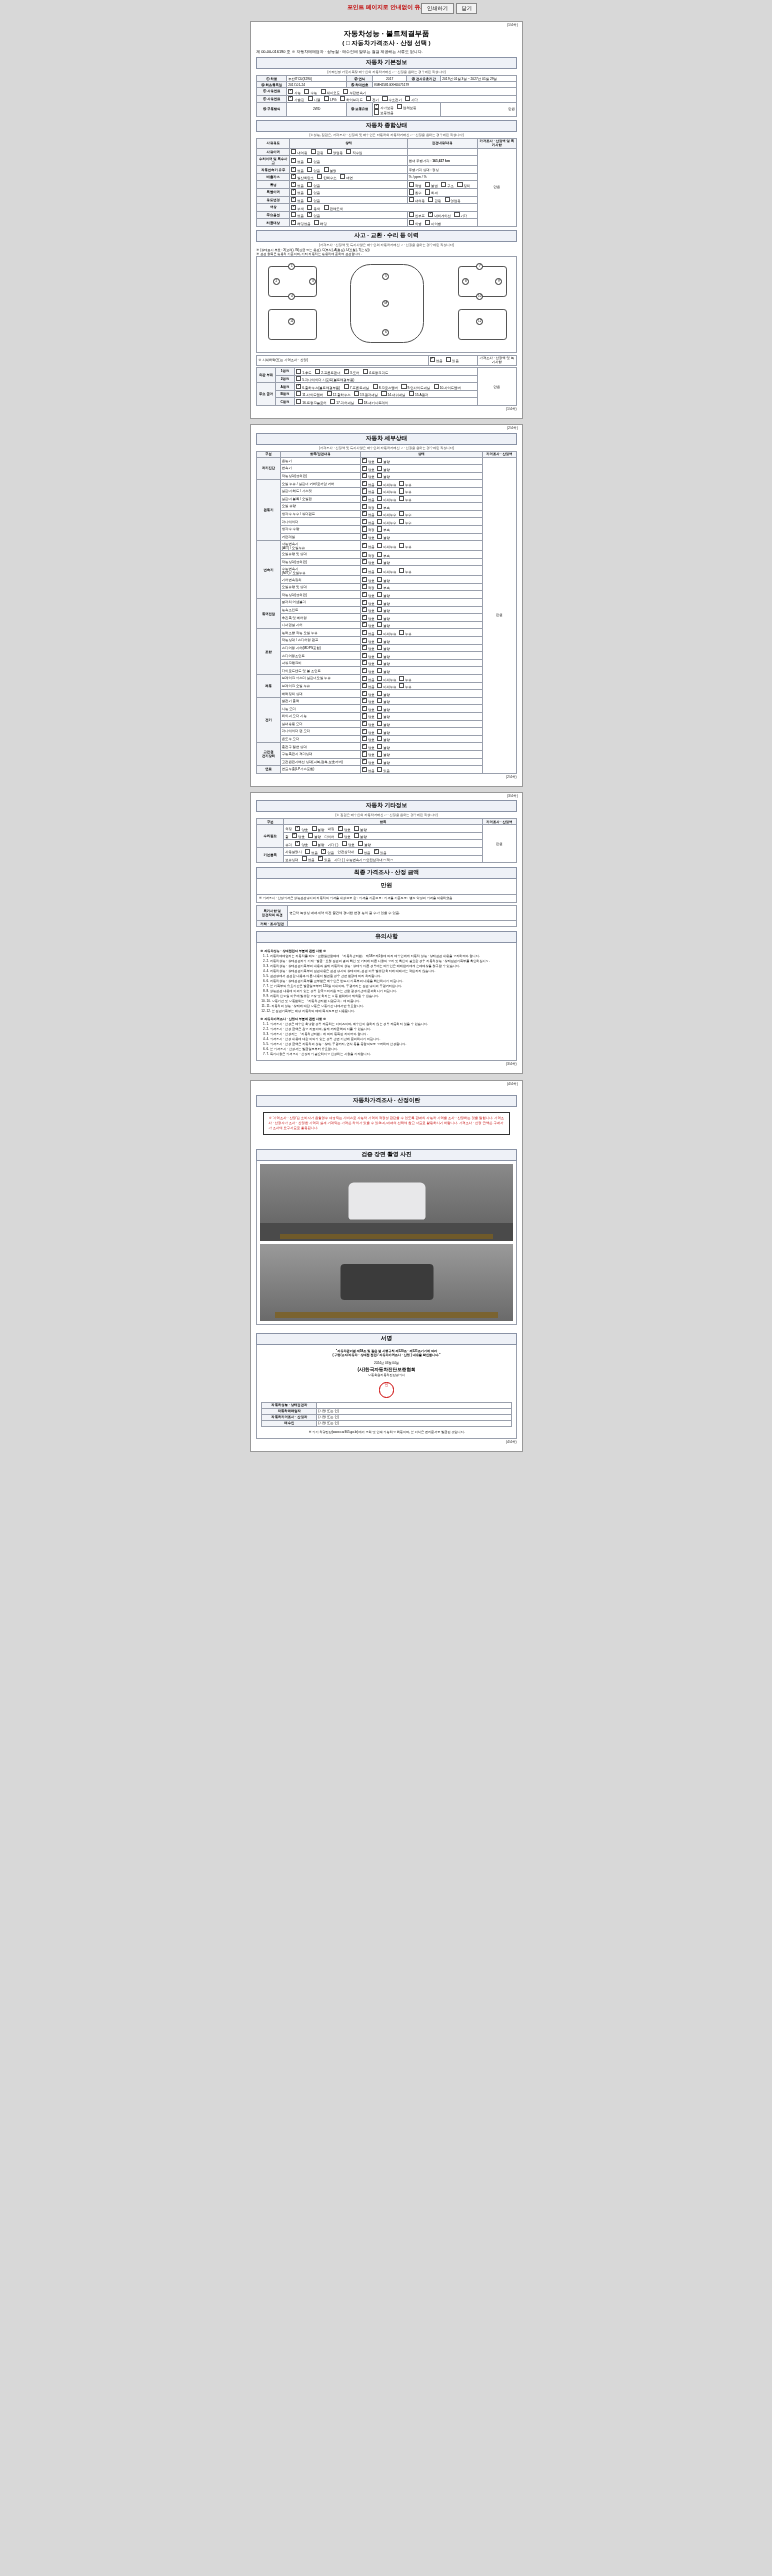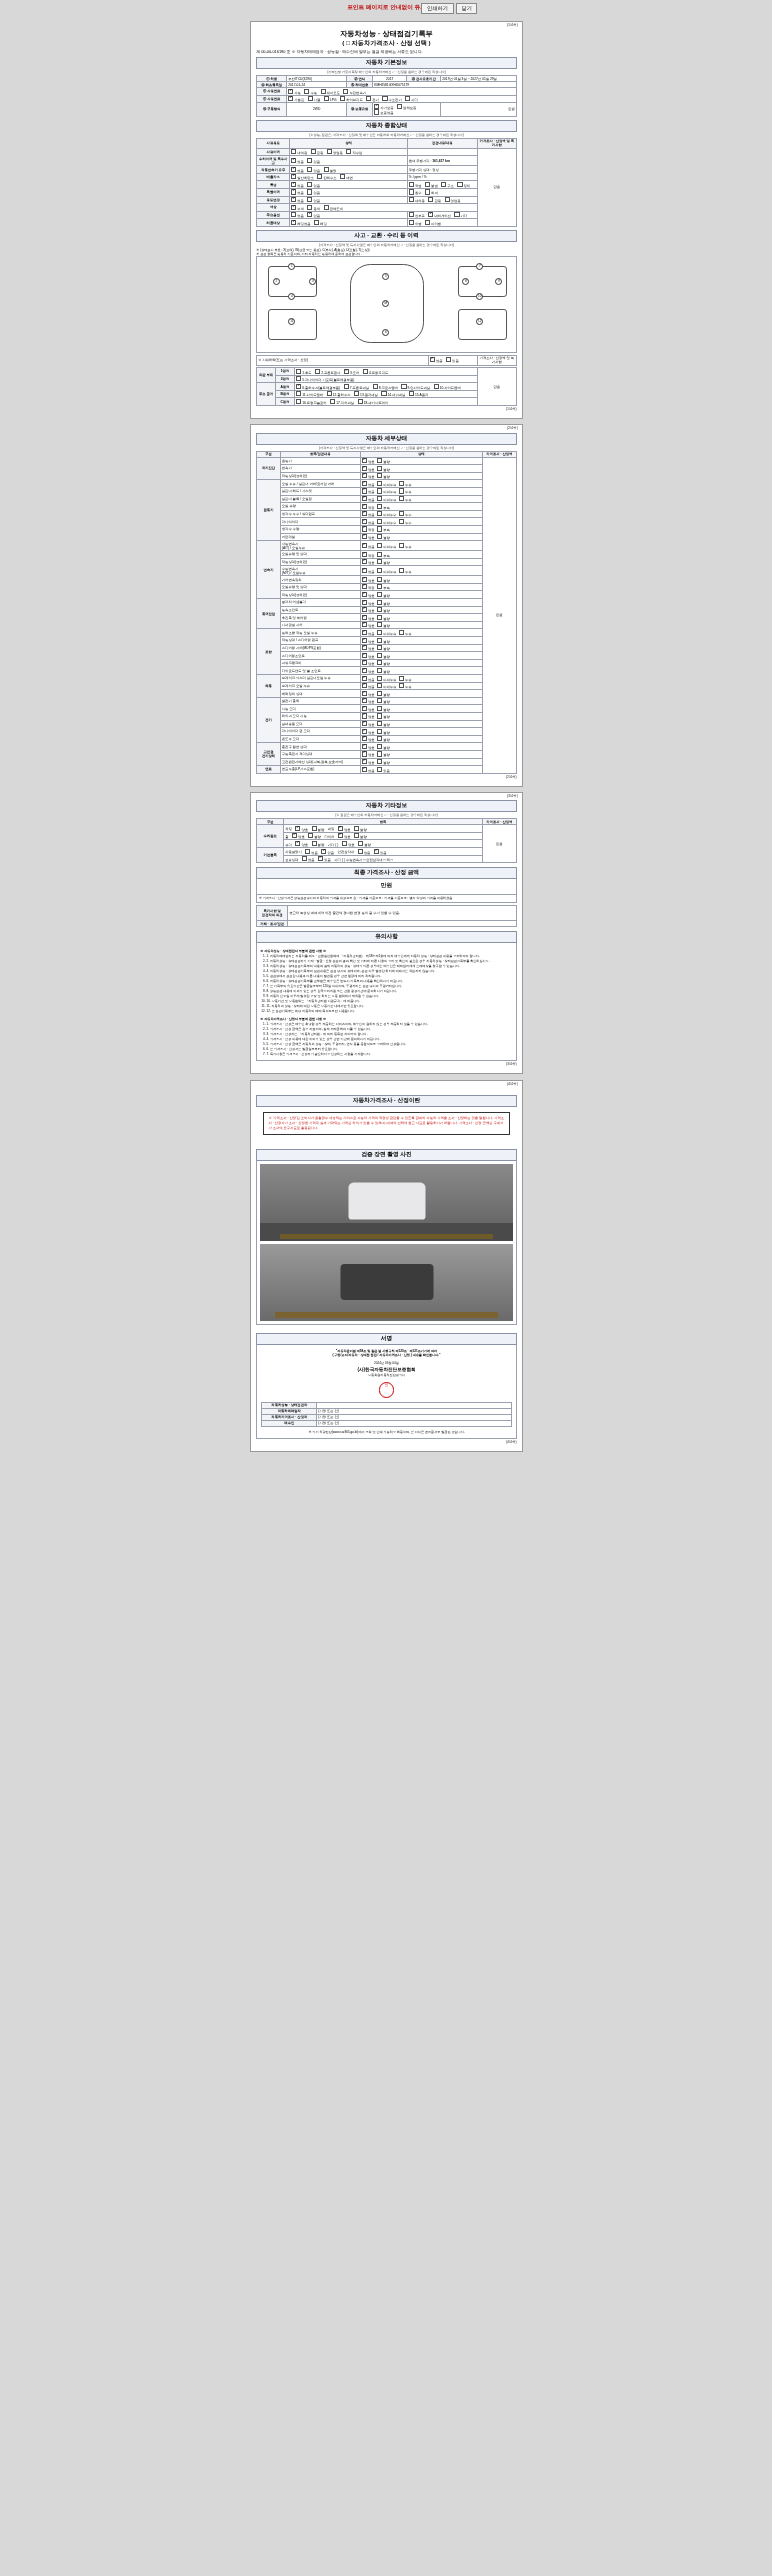--- a/index.html
+++ b/index.html
@@ -49,21 +49,21 @@
   <div class="topbar">
     <span class="redlink">포인트 페이지로 안내없이 유의</span>
     <button class="printbtn">인쇄하기</button>
     <button class="closebtn">닫기</button>
   </div>
 
   <div class="sheet">
     <div class="pgnum">(1/4쪽)</div>
 
     <div class="title">
-      <span>자동차성능 · 상태점검기록부</span>
+      <span>자동차성능 · 볼트체결부품</span>
       <span class="sub">( □ 자동차가격조사 · 산정 선택 )</span>
     </div>
     <div class="docline">제 00-00-016190 호   ※ 자동차매매업자 · 성능점 · 매수인에 발부는 점검 제공해는 서류도 없니다.</div>
 
     <div class="secthead">자동차 기본정보</div>
     <div class="note">(가짜신청 가중기록장 매수인의 자동차거래신고 · 산정을 원하는 경우에만 작성니다)</div>
 
     <table>
       <tbody>
           <tr>

